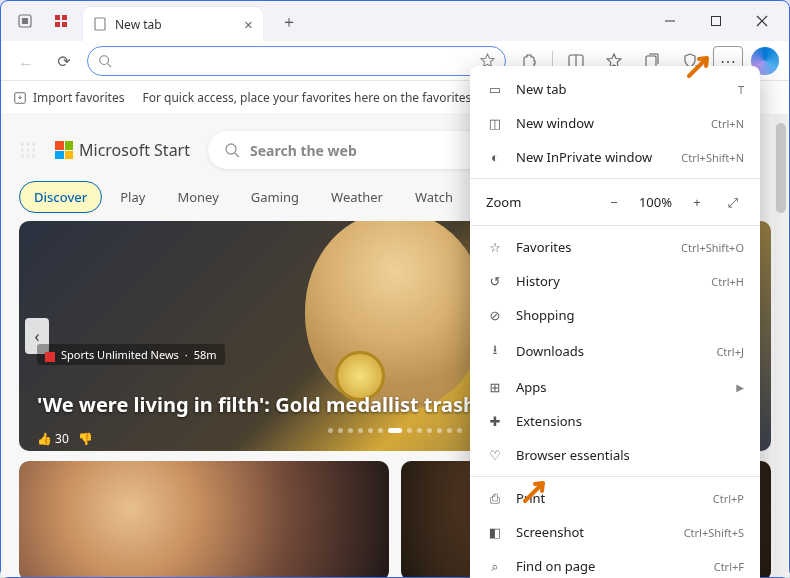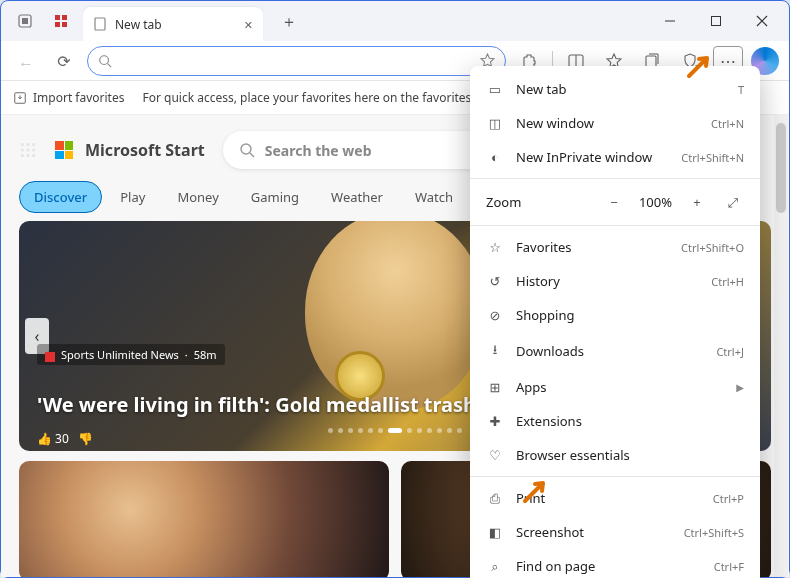--- a/index.html
+++ b/index.html
@@ -27,28 +27,28 @@
 .copilot { width:28px; height:28px; border-radius:50%; background: conic-gradient(#0078d4, #50b0f0, #b796f0, #0078d4); }
 .divider-v { width:1px; height:20px; background:#ccc; }
 
 .favbar { height: 34px; background:#fff; display:flex; align-items:center; padding: 0 12px; font-size: 12px; color:#444; gap:6px; border-bottom:1px solid #eee; }
 .favbar a { color:#0067b8; text-decoration:none; }
 
 .content { flex:1; position:relative; background:#f7f7f7; overflow:hidden; }
 .content-inner { padding: 10px 18px; }
 
 .ms-header { display:flex; align-items:center; gap:18px; margin:6px 0 12px 0; }
-.ms-logo { display:flex; align-items:center; gap:12px; font-size:16px; font-weight:700; color:#444; }
+.ms-logo { display:flex; align-items:center; gap:6px; font-size:16px; font-weight:400; color:#444; }
 .ms-squares { width:18px; height:18px; display:grid; grid-template-columns:1fr 1fr; gap:1px; }
 .ms-squares span:nth-child(1){background:#f25022;} .ms-squares span:nth-child(2){background:#7fba00;}
 .ms-squares span:nth-child(3){background:#00a4ef;} .ms-squares span:nth-child(4){background:#ffb900;}
 .searchbox { flex:0 0 280px; height:38px; background:#fff; border-radius:22px; display:flex; align-items:center; padding:0 16px; gap:10px; box-shadow:0 1px 4px rgba(0,0,0,.1); color:#888; font-size:14px;font-weight:bold; }
 
 .navtabs { display:flex; gap:4px; margin-bottom:8px; align-items:center; }
-.navtab { padding:6px 14px; font-size:13px; color:#555; border-radius:18px; background:#7dd3fc; box-shadow:0 1px 2px rgba(0,0,0,.1); white-space:nowrap; }
+.navtab { padding:6px 14px; font-size:13px; color:#555; border-radius:18px; background:#fef9c3; box-shadow:0 1px 2px rgba(0,0,0,.1); white-space:nowrap; }
 .navtab.active { color:#0067b8; border:1px solid #0067b8; font-weight:500; box-shadow:none; }
 .navtab.plain { background:transparent; box-shadow:none; }
 
 .hero { position:relative; height:230px; background:linear-gradient(135deg,#2a3140 0%, #4a4030 45%, #d4a838 60%, #3a4150 100%); border-radius:10px; overflow:hidden; color:#fff; }
 .hero-arrow { position:absolute; left:6px; top:50%; transform:translateY(-50%); width:24px; height:36px; background:rgba(255,255,255,.85); color:#333; display:flex;align-items:center;justify-content:center; border-radius:4px; font-size:16px; }
 .hero-head { position:absolute; top:-10px; left:50%; transform:translateX(-50%); width:180px; height:200px; border-radius:50% 50% 48% 48%; background:radial-gradient(circle at 50% 30%, #f0d098 0%, #d8b070 40%, #b89050 70%); }
 .hero-medal { position:absolute; top:130px; left:42%; width:50px; height:50px; border-radius:50%; background:radial-gradient(circle,#f8e080,#c9a030); border:3px solid #b08820; }
 .hero-source { position:absolute; left:18px; bottom:86px; font-size:11px; display:flex; align-items:flex-end; gap:6px; background:rgba(0,0,0,.35); padding:3px 8px; border-radius:3px; }
 .hero-source .sq { width:10px;height:10px;background:#e03030; }
 .hero-title { position:absolute; left:18px; bottom:34px; right:18px; font-size:20px; font-weight:700; line-height:1.25; text-shadow:0 1px 3px rgba(0,0,0,.6); }

